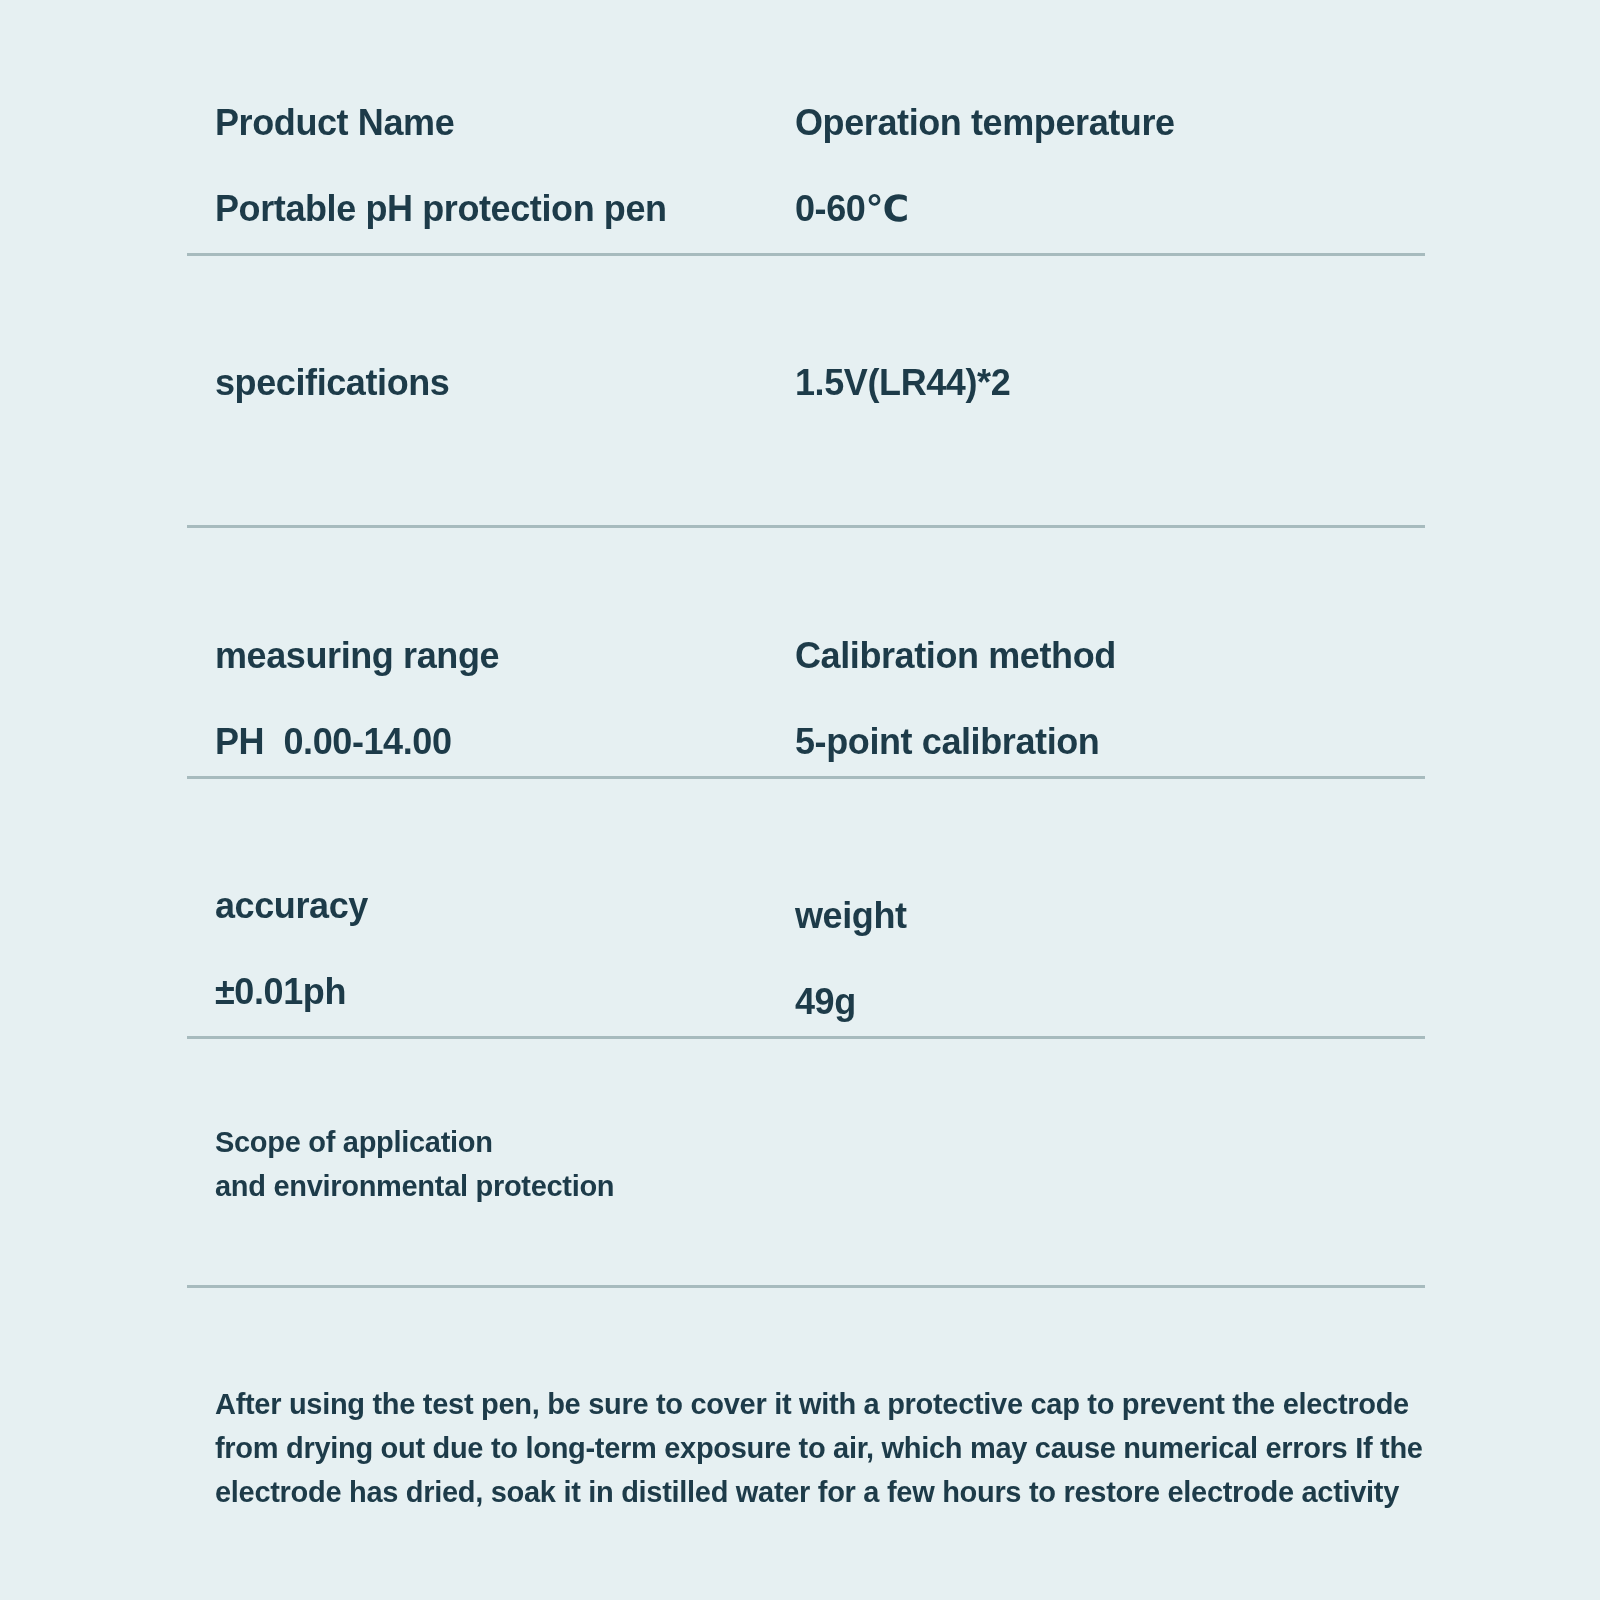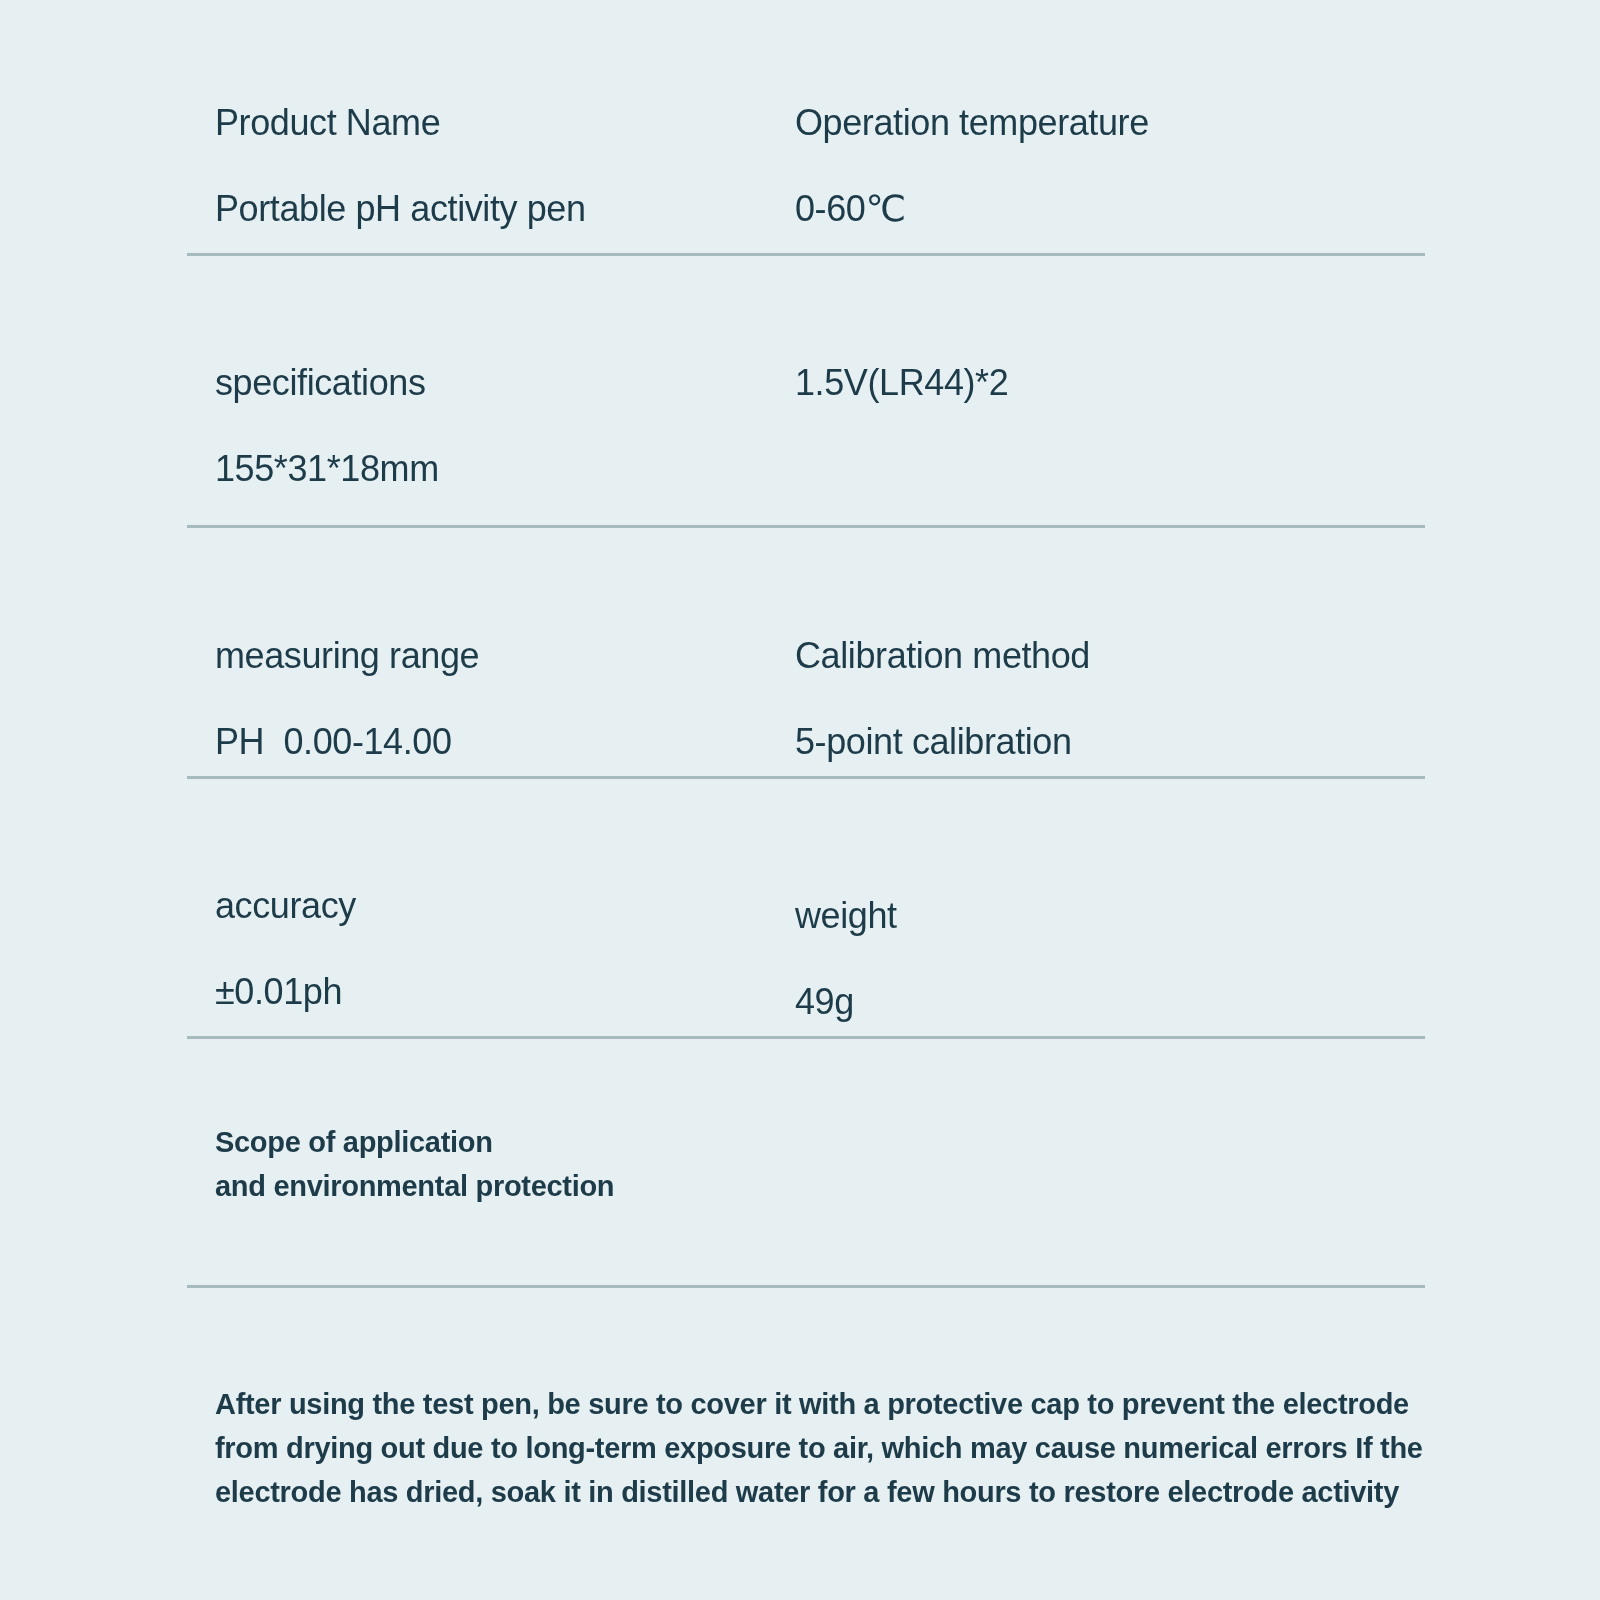--- a/index.html
+++ b/index.html
@@ -19,55 +19,54 @@
     position:relative;
     width:1600px;height:1600px;
   }
   .spec-row{
     position:absolute;left:0;width:1600px;height:0;overflow:visible;
   }
   .cell{position:absolute;top:0;white-space:pre;}
   .cell.left{left:215px;}
   .cell.right{left:795px;}
   .label,.value{
-    font-size:36px;font-weight:400;line-height:50px;
+    font-size:36px;font-weight:700;line-height:50px;
     letter-spacing:-0.4px;white-space:pre;
   }
   .divider{
     position:absolute;left:187px;width:1238px;height:3px;
     background:var(--divider);
   }
   .para{position:absolute;left:215px;width:1240px;}
   .para-heading,.para-line{
     font-size:29px;font-weight:700;line-height:44px;
     letter-spacing:-0.3px;white-space:pre;
   }
 </style>
 </head>
 <body>
 
 <div class="canvas">
 
   <section class="spec-row" style="top:62px">
     <div class="cell left">
       <div class="label">Product Name</div>
-      <div class="value">Portable pH activity pen</div>
+      <div class="value">Portable pH protection pen</div>
     </div>
     <div class="cell right">
       <div class="label">Operation temperature</div>
       <div class="value">0-60℃</div>
     </div>
   </section>
 
   <div class="divider" style="top:253px"></div>
 
   <section class="spec-row" style="top:322px">
     <div class="cell left">
       <div class="label">specifications</div>
-      <div class="value">155*31*18mm</div>
     </div>
     <div class="cell right">
       <div class="value">1.5V(LR44)*2</div>
     </div>
   </section>
 
   <div class="divider" style="top:525px"></div>
 
   <section class="spec-row" style="top:595px">
     <div class="cell left">

